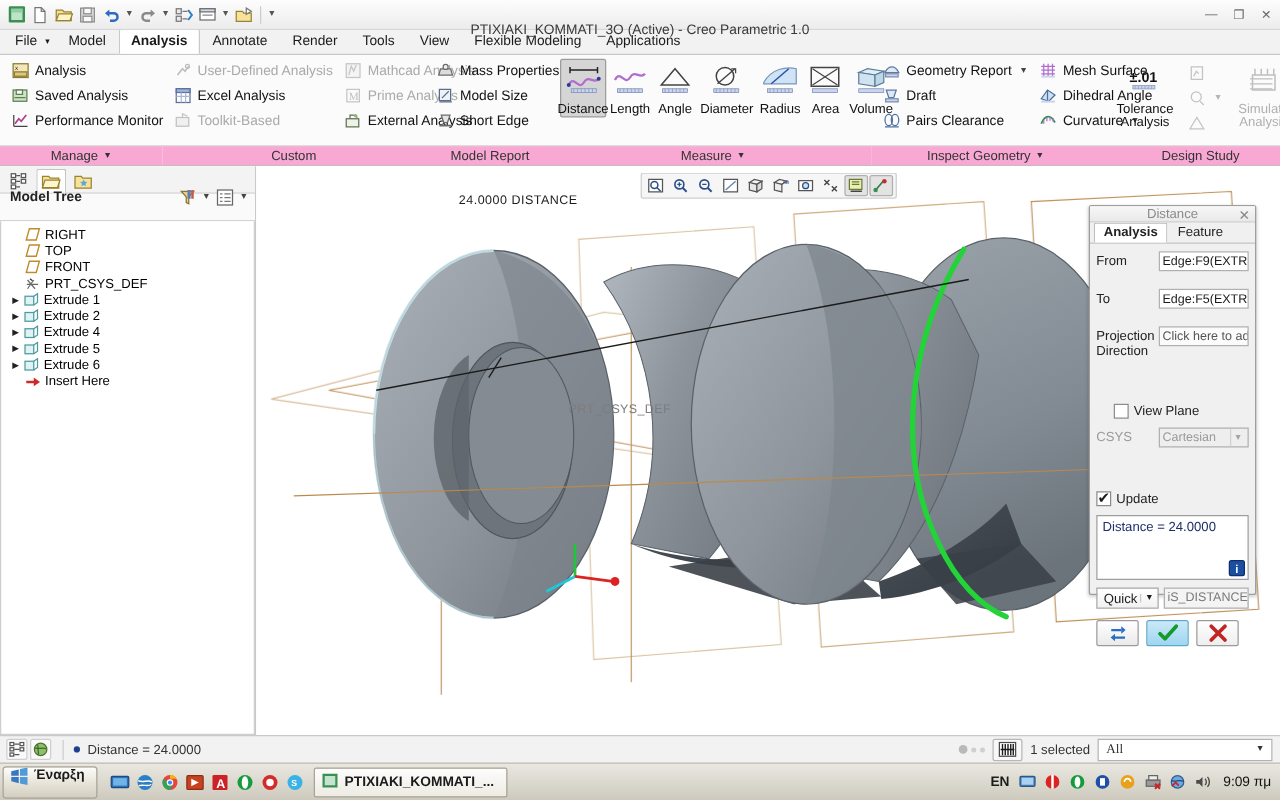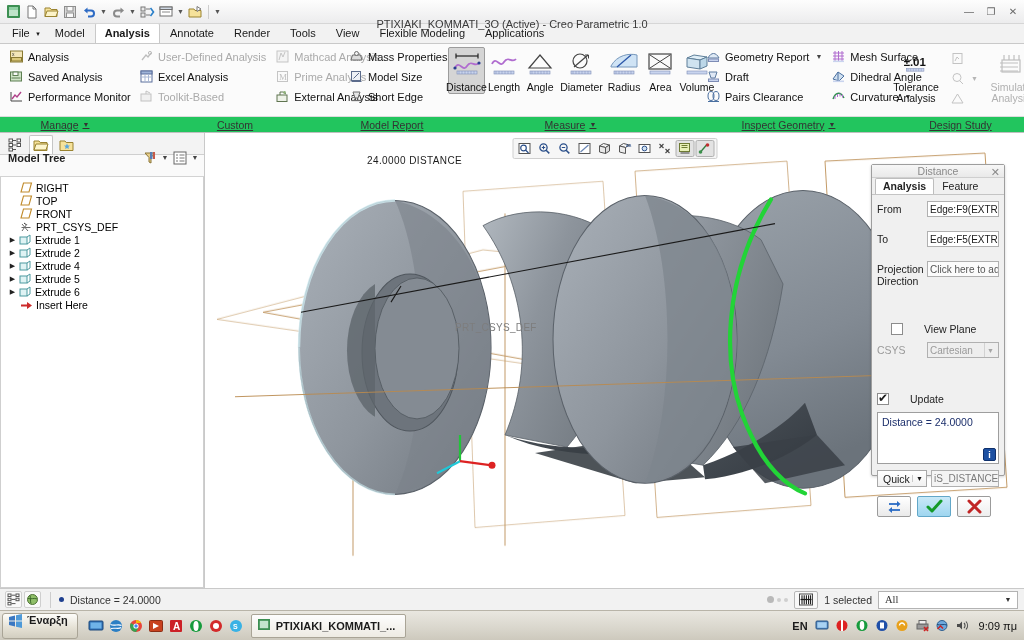--- a/index.html
+++ b/index.html
@@ -56,21 +56,21 @@
     height: 89px; min-height: 89px;
     background: #fbfbfb;
     border-bottom: 1px solid #bfbfbf;
     display: flex;
   }
   .rgroup { display: flex; flex-direction: column; height: 100%; }
   .rgroup-body { flex: 1; display: flex; align-items: flex-start; padding: 3px 4px 0 4px; }
   .rgroup-title {
     height: 16px; border-top: 1px solid #dcdcdc;
     display: flex; align-items: center; justify-content: center;
-    font-size: 10.5px; color: #333; background: #22c55e; text-decoration: underline;
+    font-size: 10.5px; color: #333; background: #f9a8d4;
   }
   .rgroup-title .gcaret { font-size: 7px; margin-left: 4px; }
   .vsep { width: 1px; background: #dcdcdc; height: 100%; }
 
   .col { display: flex; flex-direction: column; gap: 1px; }
   .smallbtn {
     display: flex; align-items: center; gap: 4px; height: 19px;
     padding: 0 4px; font-size: 11px; color: #111; white-space: nowrap; cursor: default;
   }
   .smallbtn.dis { color: #aaaaaa; }
@@ -194,21 +194,21 @@
   .flab.dis { color: #9a9a9a; }
   .fval {
     flex: 1; height: 16px; background: #ffffff; border: 1px solid #b0b0b0;
     font-size: 10px; color: #1b1b1b; padding: 0 2px; line-height: 15px;
     white-space: nowrap; overflow: hidden;
   }
   .fval.ghost { background: #fbfbfb; color: #555; text-align: center; }
   .fval.dis { background: #eeeeee; color: #9a9a9a; display: flex; align-items: center; }
   .fval.dis .cv { flex: 1; }
   .fval.dis .ca { width: 12px; text-align: center; font-size: 7px; color: #a5a5a5; border-left: 1px solid #d2d2d2; }
-  .chkrow { display: flex; align-items: flex-end; gap: 21px; margin-bottom: 7px; padding-left: 14px; margin-top: 29px; }
+  .chkrow { display: flex; align-items: flex-end; gap: 4px; margin-bottom: 7px; padding-left: 14px; margin-top: 29px; }
   .chkrow.left { padding-left: 0; }
   .chk { width: 12px; height: 12px; border: 1px solid #8c8c8c; background: #fff; position: relative; }
   .chk.on:after {
     content: "✔"; position: absolute; left: 0; top: -3px; font-size: 12px; color: #1a1a1a; line-height: 14px;
   }
   .chklab { font-size: 10.5px; color: #222; }
   .resultbox {
     height: 52px; background: #fff; border: 1px solid #9e9e9e; position: relative;
     padding: 3px 4px; font-size: 10.5px; color: #1c2f6b; margin-bottom: 6px;
   }

